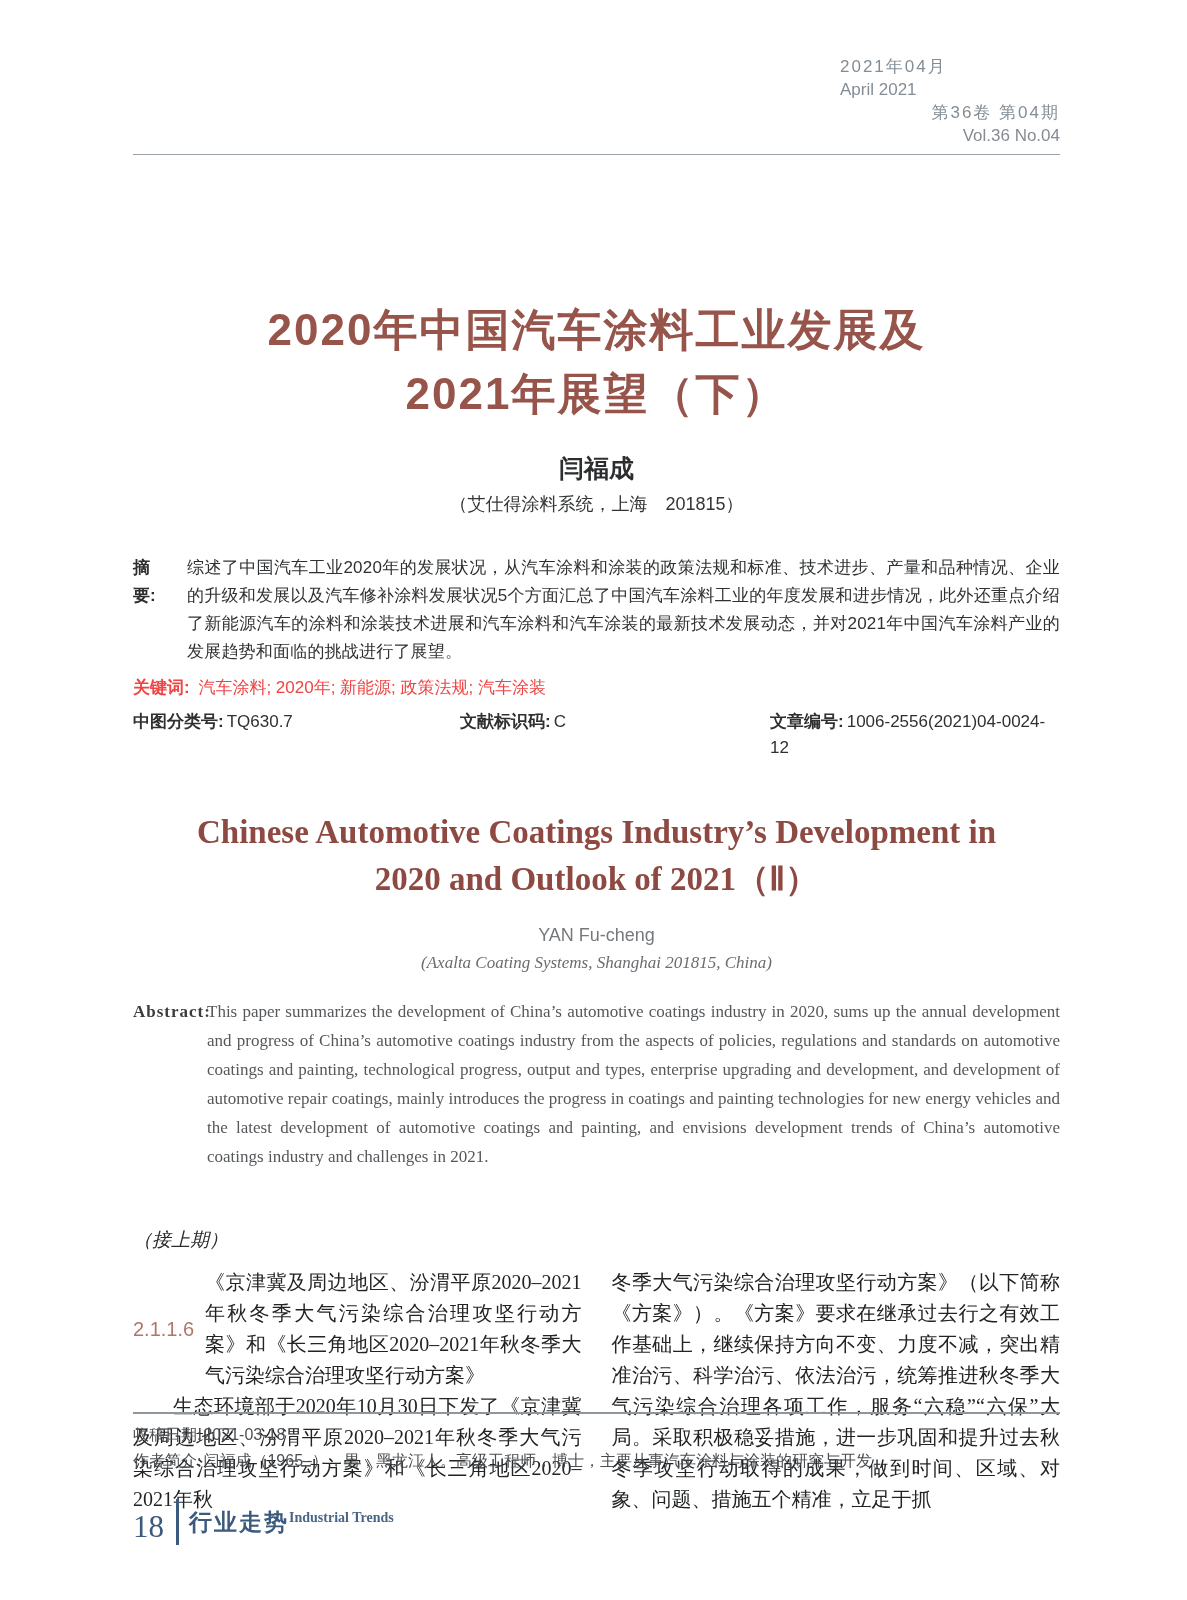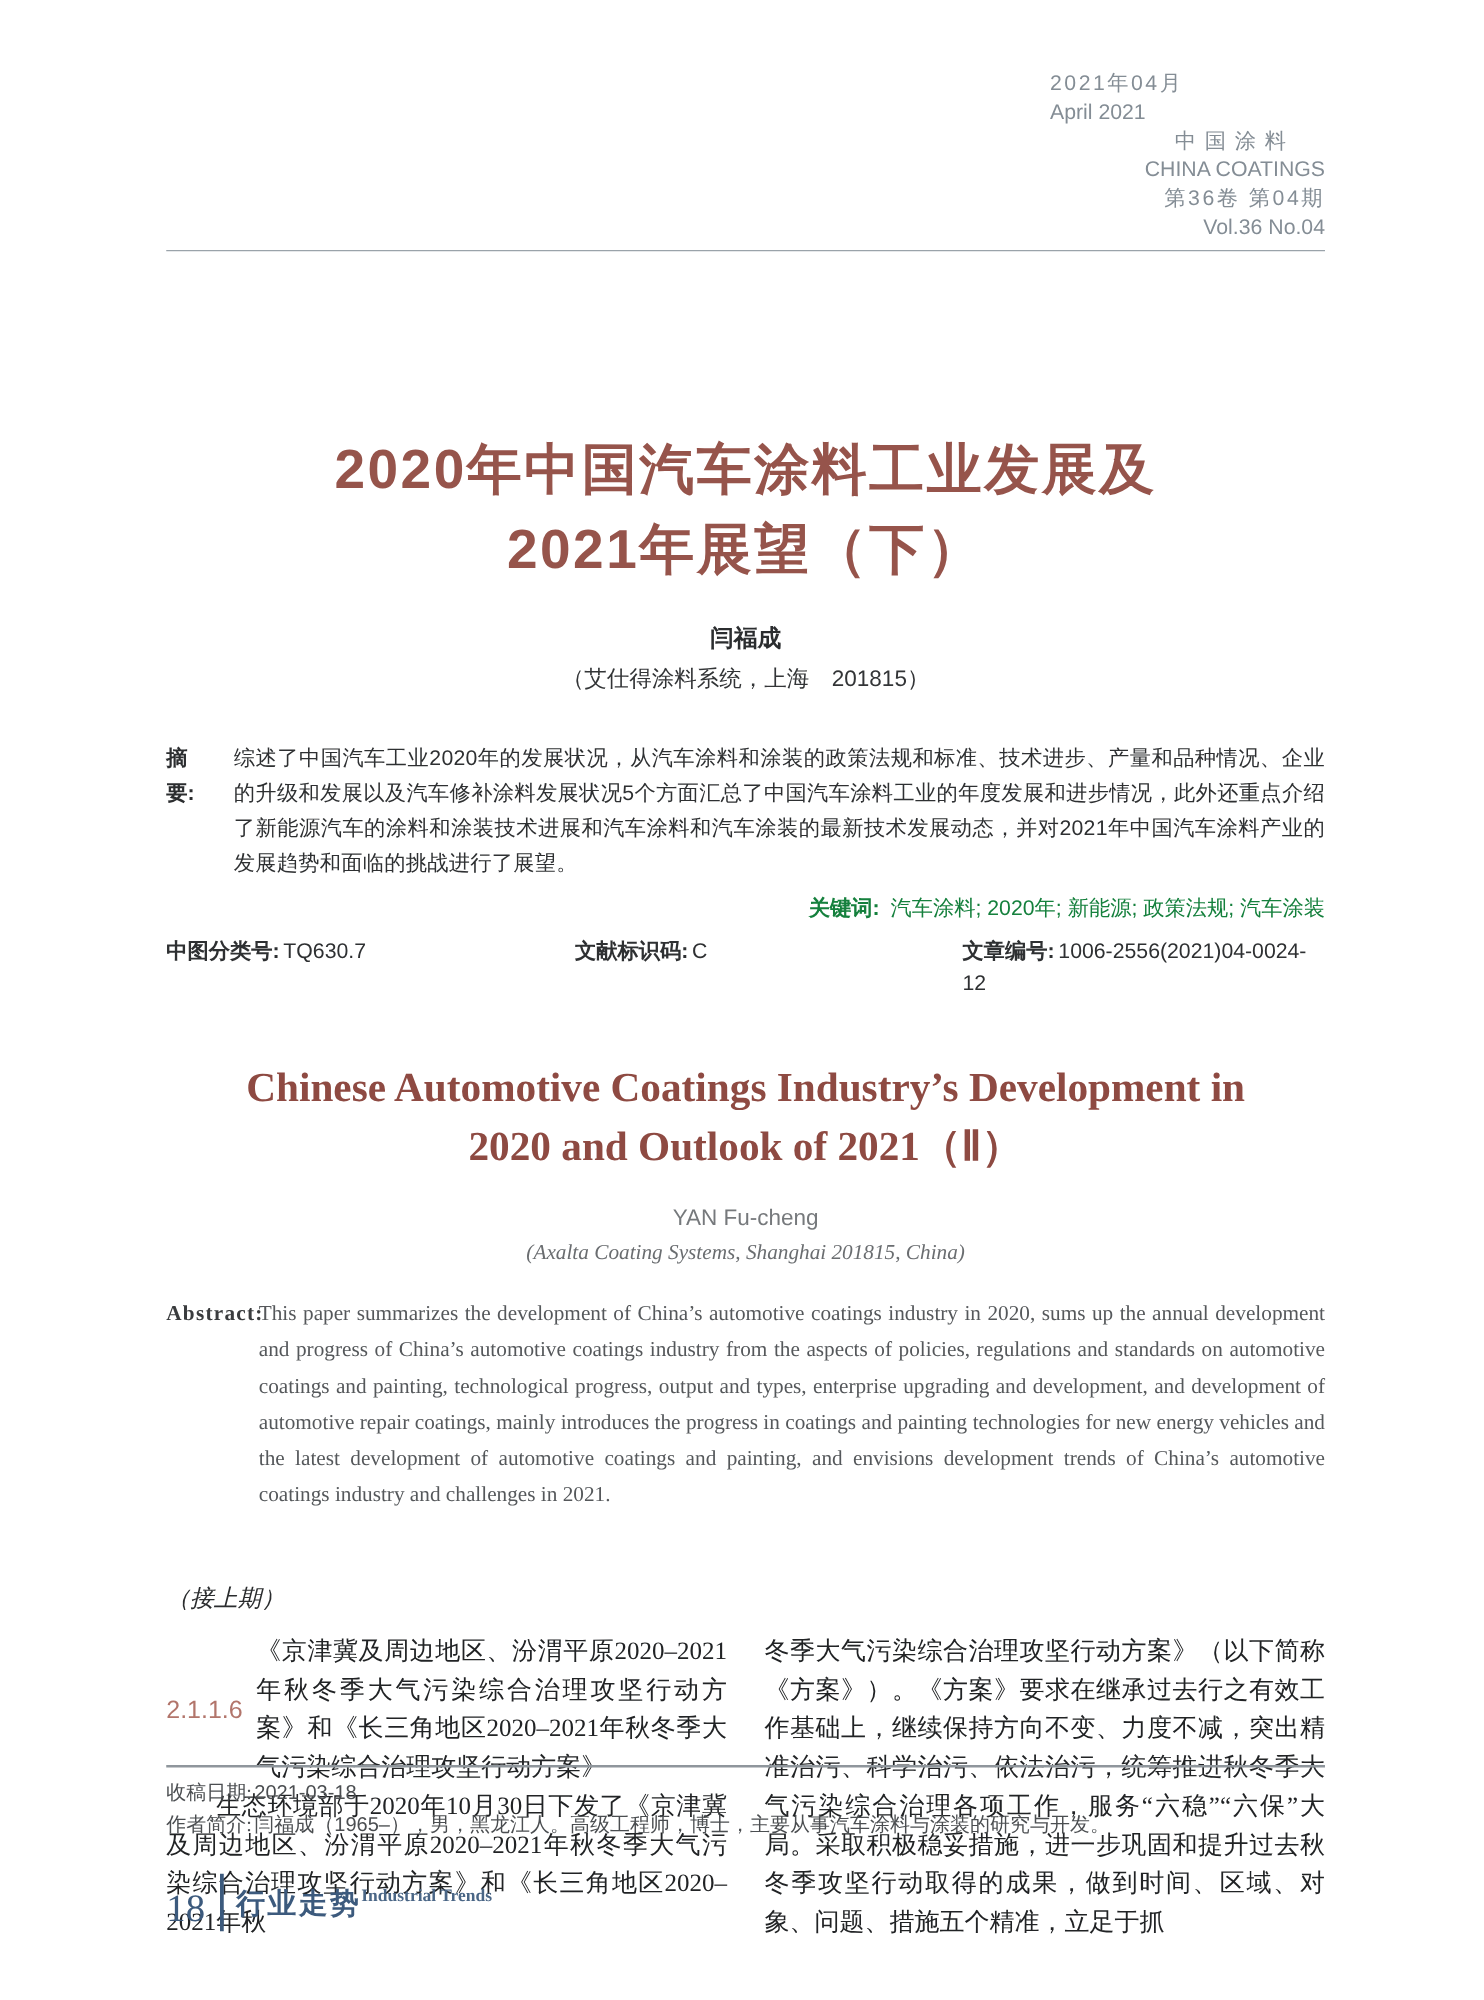--- a/index.html
+++ b/index.html
@@ -43,21 +43,21 @@
     font-weight: bold;
     font-size: 44px;
     line-height: 64px;
     letter-spacing: 2px;
   }
   .cn-title .t-line { display: block; }
 
   .author-cn {
     margin-top: 26px;
     text-align: center;
-    font-size: 19px;
+    font-size: 25px;
     font-weight: bold;
     color: #2b2d2f;
   }
   .affiliation-cn {
     margin-top: 7px;
     text-align: center;
     font-size: 18px;
     color: #333537;
   }
 
@@ -72,22 +72,21 @@
     line-height: 28px;
     color: #2e3032;
   }
   .cn-abstract .label { width: 54px; }
   .cn-abstract .text { letter-spacing: 0.2px; }
 
   .cn-keywords {
     margin-top: 9px;
     font-size: 17px;
     line-height: 26px;
-    color: #15803d;
-    text-align: right;
+    color: #ef4444;
   }
   .cn-keywords .label { margin-right: 4px; }
 
   .meta-row {
     margin-top: 8px;
     display: grid;
     grid-template-columns: 327px 310px 1fr;
     font-size: 17px;
     line-height: 26px;
     color: #2e3032;
@@ -239,24 +238,20 @@
 <body>
 
 <div class="page">
   <div class="content">
 
     <div class="header">
       <div class="h-col left">
         <div class="h-cn">2021年04月</div>
         <div>April 2021</div>
       </div>
-      <div class="h-col center">
-        <div class="h-cn">中国涂料</div>
-        <div>CHINA COATINGS</div>
-      </div>
       <div class="h-col right">
         <div class="h-cn">第36卷 第04期</div>
         <div>Vol.36 No.04</div>
       </div>
     </div>
 
     <h1 class="cn-title">
       <span class="t-line">2020年中国汽车涂料工业发展及</span>
       <span class="t-line">2021年展望（下）</span>
     </h1>

